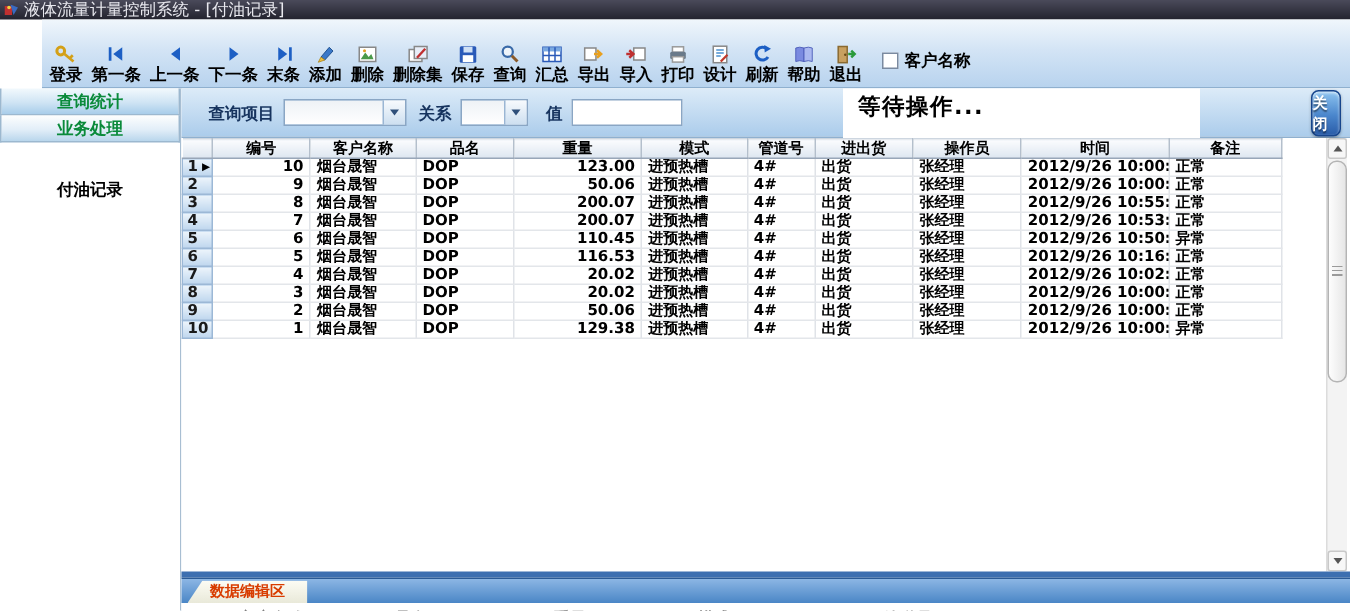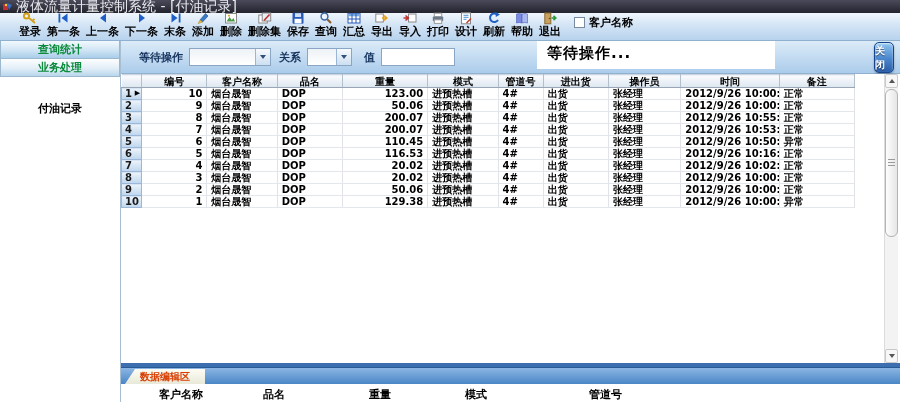--- a/index.html
+++ b/index.html
@@ -4,25 +4,25 @@
 <style>
   * { margin:0; padding:0; box-sizing:border-box; }
   html,body { width:900px; height:407px; overflow:hidden; background:#fff;
     font-family:"DejaVu Sans","Liberation Sans",sans-serif; }
   .window { width:900px; height:407px; position:relative; background:#fff; }
 
   
   .titlebar { height:13px; background:linear-gradient(#4a4a5a,#23232e);
     display:flex; align-items:center; gap:4px; padding-left:3px; }
   .titlebar .app-ico { width:9px; height:9px; flex:0 0 auto; }
-  .titlebar .ttl { color:#e9e9ef; font-size:14px; line-height:13px; white-space:nowrap; }
-
-  
-  .toolbar { height:28px; background:linear-gradient(#f0f6fc 0%,#d3e4f5 45%,#b8d3ee 100%);
-    border-bottom:1px solid #8fb0cf; display:flex; align-items:flex-end; padding:1px 1px 1px 16px; }
+  .titlebar .ttl { color:#e9e9ef; font-size:11px; line-height:13px; white-space:nowrap; }
+
+  
+  .toolbar { height:46px; background:linear-gradient(#f0f6fc 0%,#d3e4f5 45%,#b8d3ee 100%);
+    border-bottom:1px solid #8fb0cf; display:flex; align-items:flex-end; padding:1px 1px 1px 2px;margin-left:28px; }
   .tb-btn { display:flex; flex-direction:column; align-items:center; justify-content:flex-end;
     padding:0 3px 1px 3px; height:31px; cursor:default; }
   .tb-btn svg { width:16px; height:14px; display:block; }
   .tb-btn .lbl { font-size:11px; font-weight:bold; color:#000; line-height:13px; white-space:nowrap; }
   .auto-clear { display:flex; align-items:center; gap:4px; margin-left:10px; margin-bottom:9px; }
   .auto-clear .cb { width:11px; height:11px; background:#fff; border:1px solid #7a8aa0; }
   .auto-clear .lbl { font-size:11px; font-weight:bold; color:#000; white-space:nowrap; }
 
   
   .content { display:flex; height:361px; }
@@ -41,21 +41,21 @@
   .q-label { font-size:11px; font-weight:bold; color:#16335e; white-space:nowrap; }
   .combo { height:18px; background:linear-gradient(#eef2f6,#ffffff); border:1px solid #8aa6c4;
     display:flex; align-items:stretch; }
   .combo .field { flex:1; }
   .combo .arrow-btn { width:15px; border-left:1px solid #9ab6d4;
     background:linear-gradient(#f7fafd,#cddff0); display:flex; align-items:center; justify-content:center; }
   .combo .arrow-btn .tri { width:0; height:0; border-left:3px solid transparent;
     border-right:3px solid transparent; border-top:4px solid #30507a; }
   .val-input { width:74px; height:18px; background:#fff; border:1px solid #8aa6c4;
     font-size:11px; padding:0 3px; outline:none; }
-  .status-box { position:absolute; left:416px; top:0; width:238px; height:28px; background:#fff; }
+  .status-box { position:absolute; left:441px; top:0; width:238px; height:46px; background:#fff; }
   .status-box .msg { font-size:15px; font-weight:bold; color:#000; padding:3px 10px;
     letter-spacing:1px; white-space:nowrap; }
   .close-btn { position:absolute; right:6px; top:1px; width:20px; height:31px; border-radius:5px;
     border:1px solid #17458c; color:#fff; font-size:10px; font-weight:bold;
     display:flex; align-items:center; justify-content:center;
     background:linear-gradient(var(--accent-blue-light,#8ec4f0),#4a86cc 55%,#2a5ca8);
     box-shadow:inset 0 1px 2px rgba(255,255,255,.7), 0 1px 2px rgba(0,0,0,.3);
     text-shadow:0 1px 1px rgba(0,0,0,.5); cursor:default; }
 
   
@@ -297,21 +297,21 @@
   <div class="content">
     <div class="sidebar">
       <div class="sb-header active">查询统计</div>
       <div class="sb-header">业务处理</div>
       <div class="sb-item">付油记录</div>
     </div>
 
     <div class="main">
 
       <div class="query-row">
-        <span class="q-label" style="margin-left:18px;">等待操作</span>
+        <span class="q-label" style="margin-left:18px;">查询项目</span>
         <span class="combo" style="width:82px; margin-left:6px;">
           <span class="field"></span>
           <span class="arrow-btn">
               <span class="tri"></span>
             </span>
         </span>
         <span class="q-label" style="margin-left:8px;">关系</span>
         <span class="combo" style="width:45px; margin-left:6px;">
           <span class="field"></span>
           <span class="arrow-btn">

